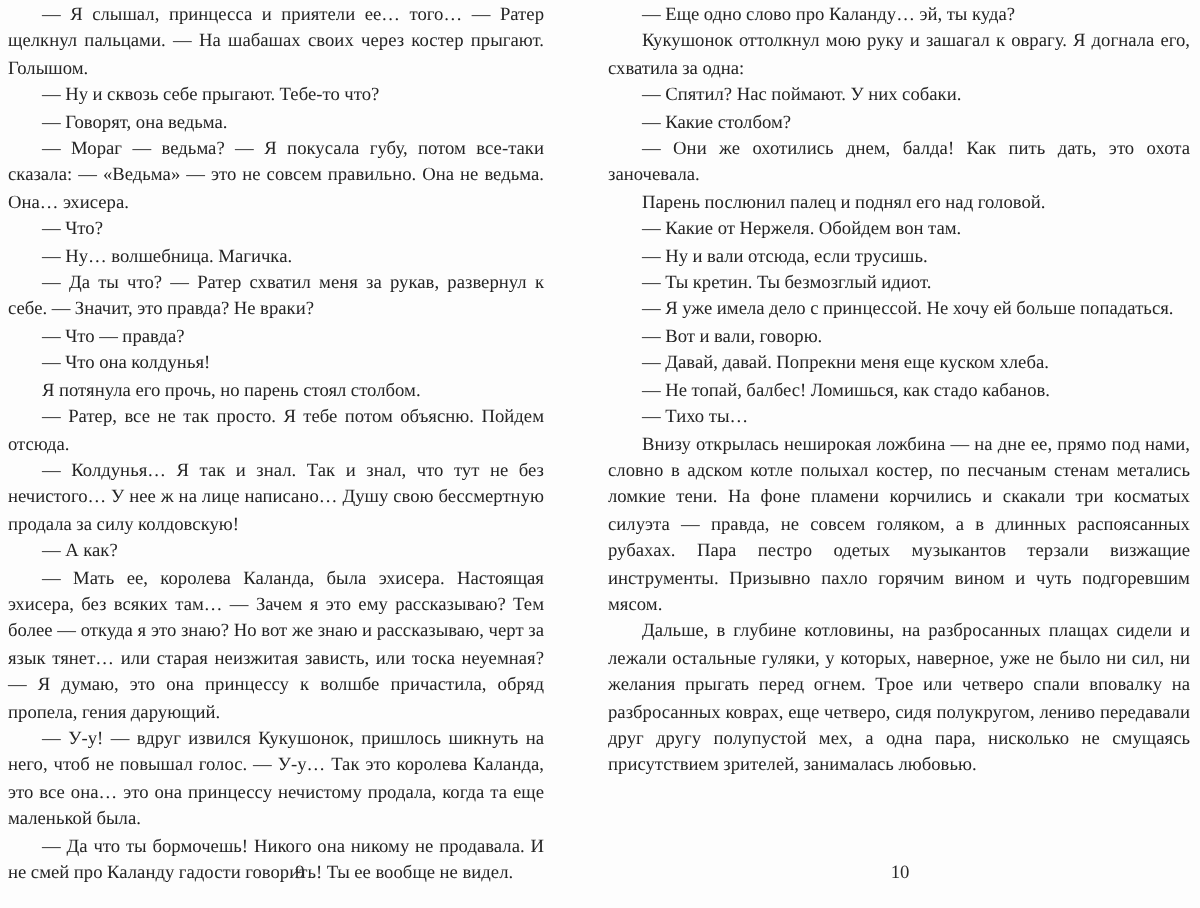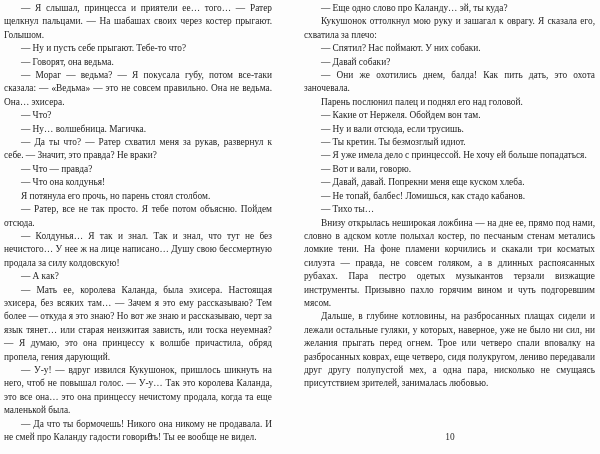--- a/index.html
+++ b/index.html
@@ -71,21 +71,21 @@
   }
 </style>
 </head>
 <body>
 
 <div class="spread">
 
   <div class="page page-left">
     <div class="textblock" id="left-text">
         <p class="para">— Я слышал, принцесса и приятели ее… того… — Ратер щелкнул пальцами. — На шабашах своих через костер прыгают. Голышом.</p>
-        <p class="para">— Ну и пусть себе прыгают. Тебе-то что?</p>
+        <p class="para">— Ну и сквозь себе прыгают. Тебе-то что?</p>
         <p class="para">— Говорят, она ведьма.</p>
         <p class="para">— Мораг — ведьма? — Я покусала губу, потом все-таки сказала: — «Ведьма» — это не совсем правильно. Она не ведьма. Она… эхисера.</p>
         <p class="para">— Что?</p>
         <p class="para">— Ну… волшебница. Магичка.</p>
         <p class="para">— Да ты что? — Ратер схватил меня за рукав, развернул к себе. — Значит, это правда? Не враки?</p>
         <p class="para">— Что — правда?</p>
         <p class="para">— Что она колдунья!</p>
         <p class="para">Я потянула его прочь, но парень стоял столбом.</p>
         <p class="para">— Ратер, все не так просто. Я тебе потом объясню. Пойдем отсюда.</p>
         <p class="para">— Колдунья… Я так и знал. Так и знал, что тут не без нечистого… У нее ж на лице написано… Душу свою бессмертную продала за силу колдовскую!</p>
@@ -95,23 +95,23 @@
         <p class="para">— Да что ты бормочешь! Никого она никому не продавала. И не смей про Каланду гадости говорить! Ты ее вообще не видел.</p>
       </div>
     <div class="folio">9</div>
   </div>
 
   <div class="gutter"></div>
 
   <div class="page page-right">
     <div class="textblock" id="right-text">
         <p class="para">— Еще одно слово про Каланду… эй, ты куда?</p>
-        <p class="para">Кукушонок оттолкнул мою руку и зашагал к оврагу. Я сказала его, схватила за плечо:</p>
+        <p class="para">Кукушонок оттолкнул мою руку и зашагал к оврагу. Я догнала его, схватила за одна:</p>
         <p class="para">— Спятил? Нас поймают. У них собаки.</p>
-        <p class="para">— Давай собаки?</p>
+        <p class="para">— Какие столбом?</p>
         <p class="para">— Они же охотились днем, балда! Как пить дать, это охота заночевала.</p>
         <p class="para">Парень послюнил палец и поднял его над головой.</p>
         <p class="para">— Какие от Нержеля. Обойдем вон там.</p>
         <p class="para">— Ну и вали отсюда, если трусишь.</p>
         <p class="para">— Ты кретин. Ты безмозглый идиот.</p>
         <p class="para">— Я уже имела дело с принцессой. Не хочу ей больше попадаться.</p>
         <p class="para">— Вот и вали, говорю.</p>
         <p class="para">— Давай, давай. Попрекни меня еще куском хлеба.</p>
         <p class="para">— Не топай, балбес! Ломишься, как стадо кабанов.</p>
         <p class="para">— Тихо ты…</p>

